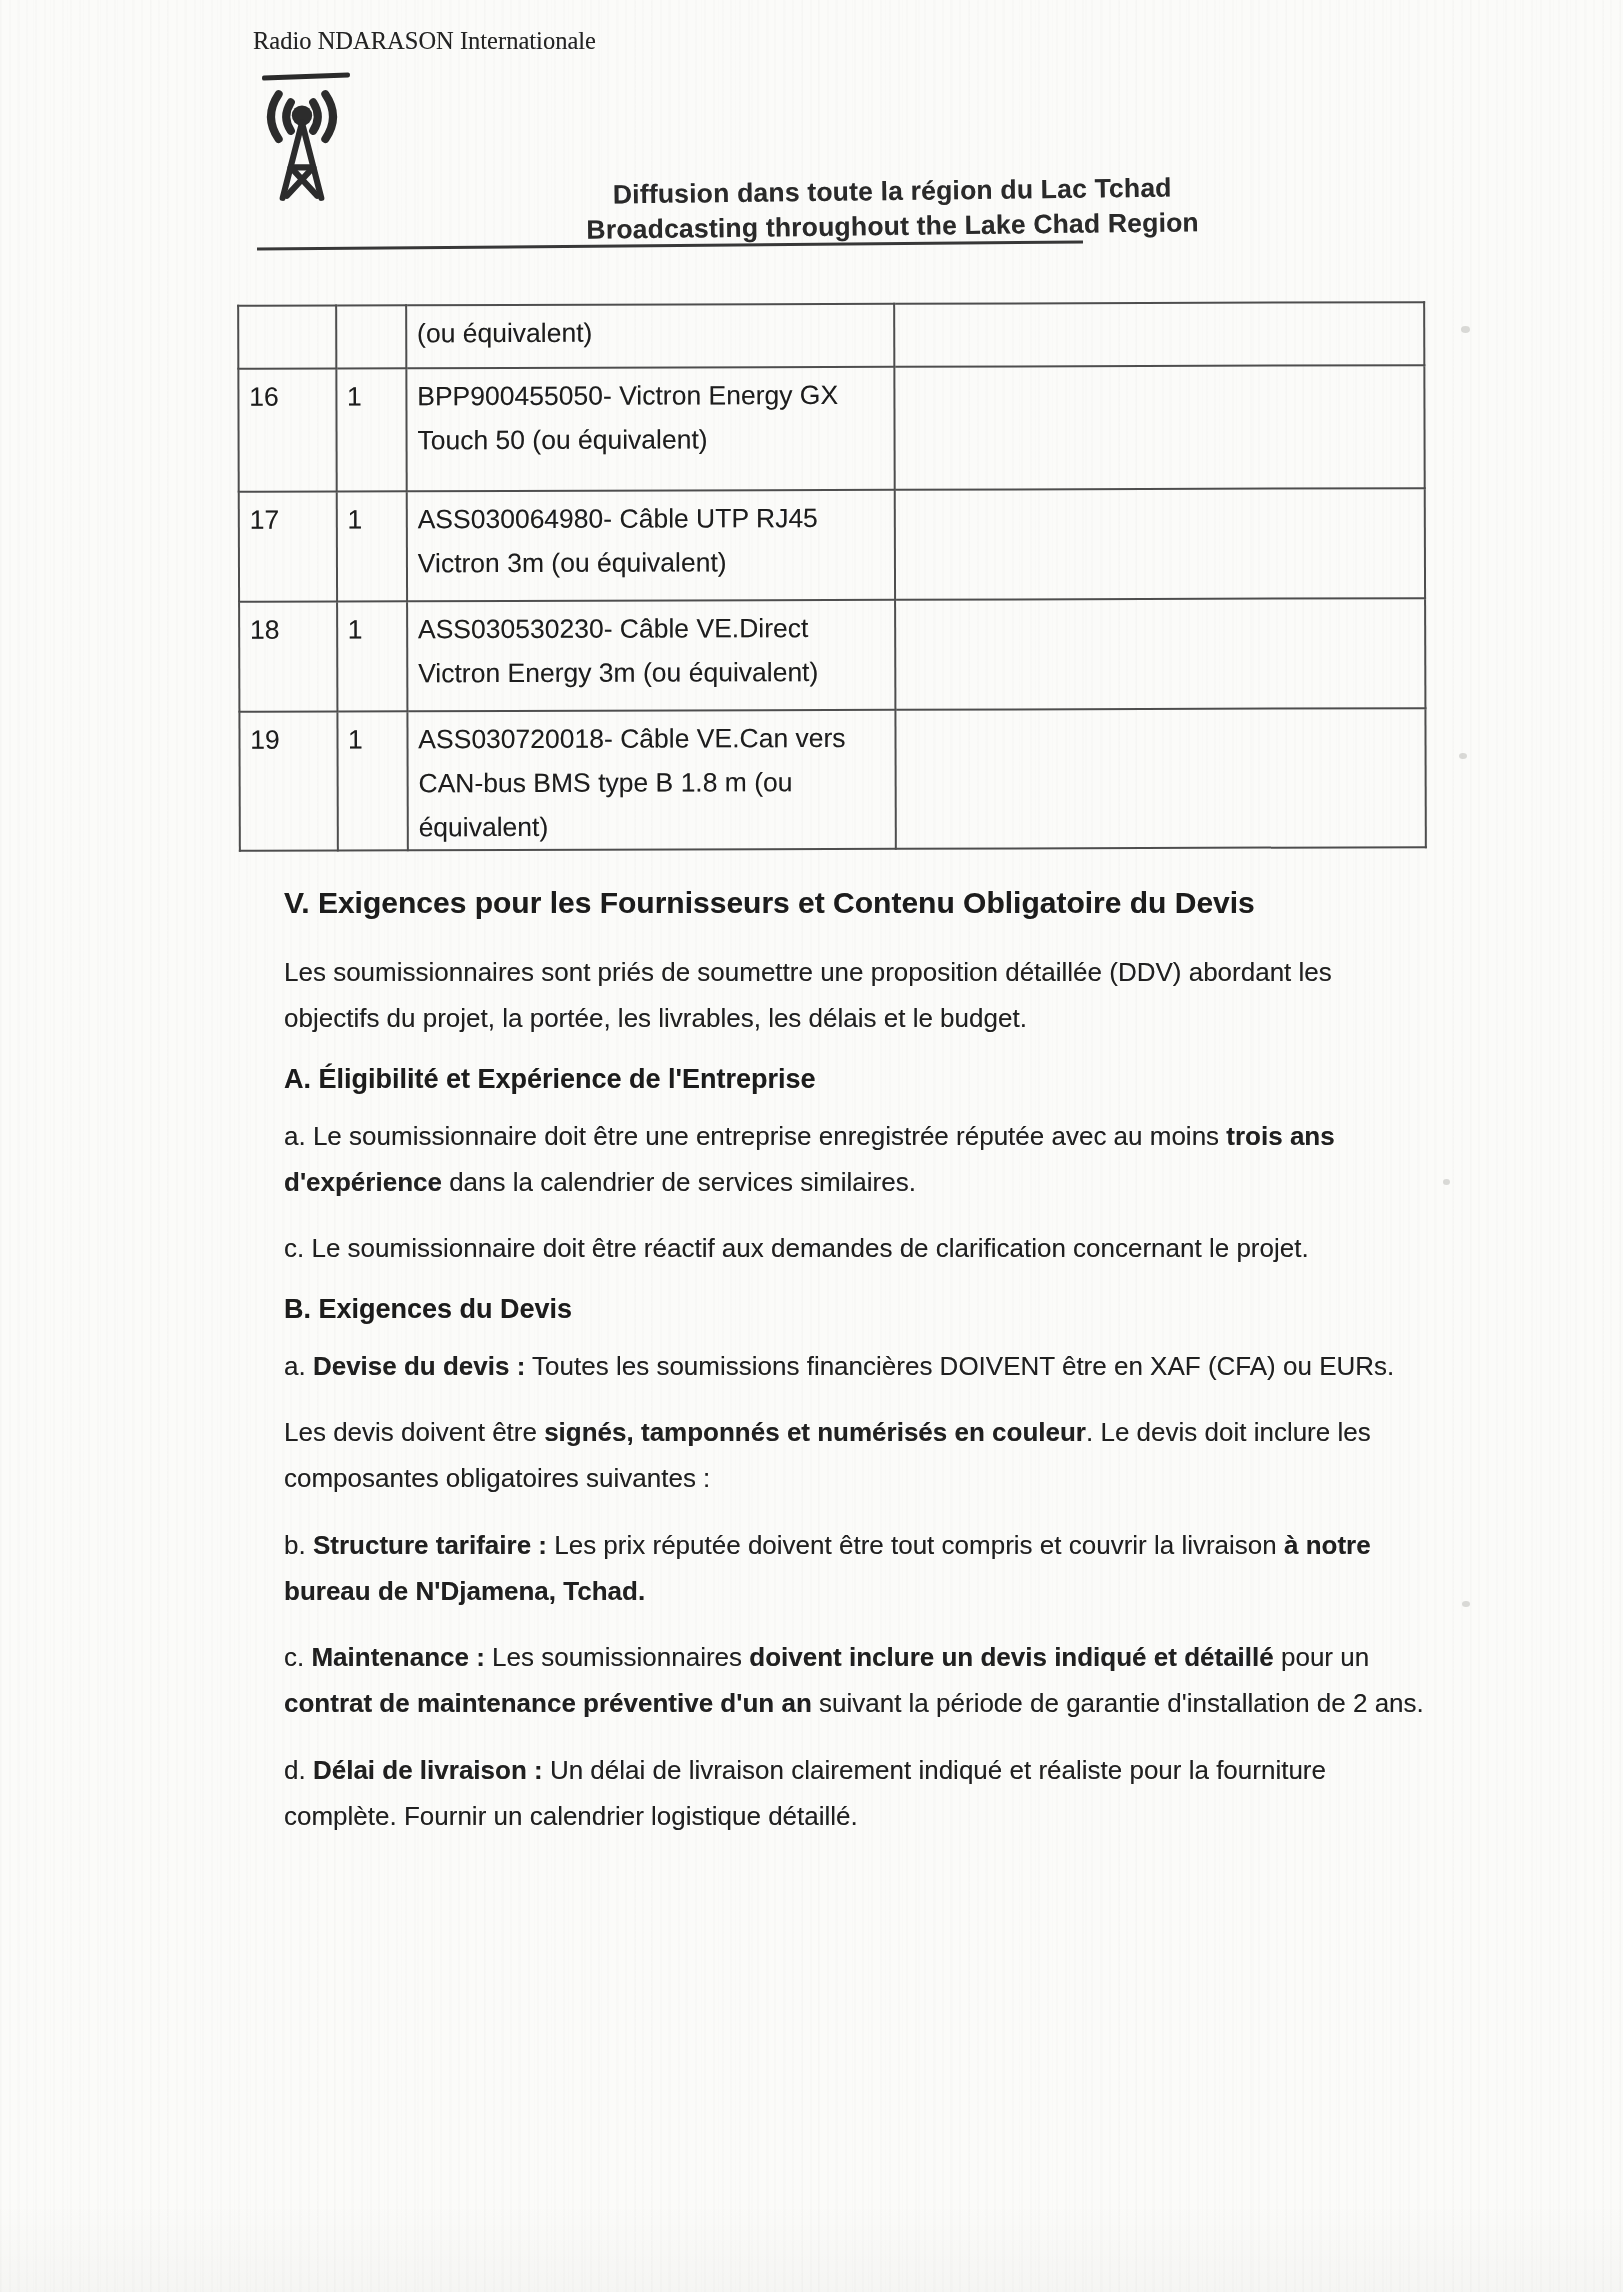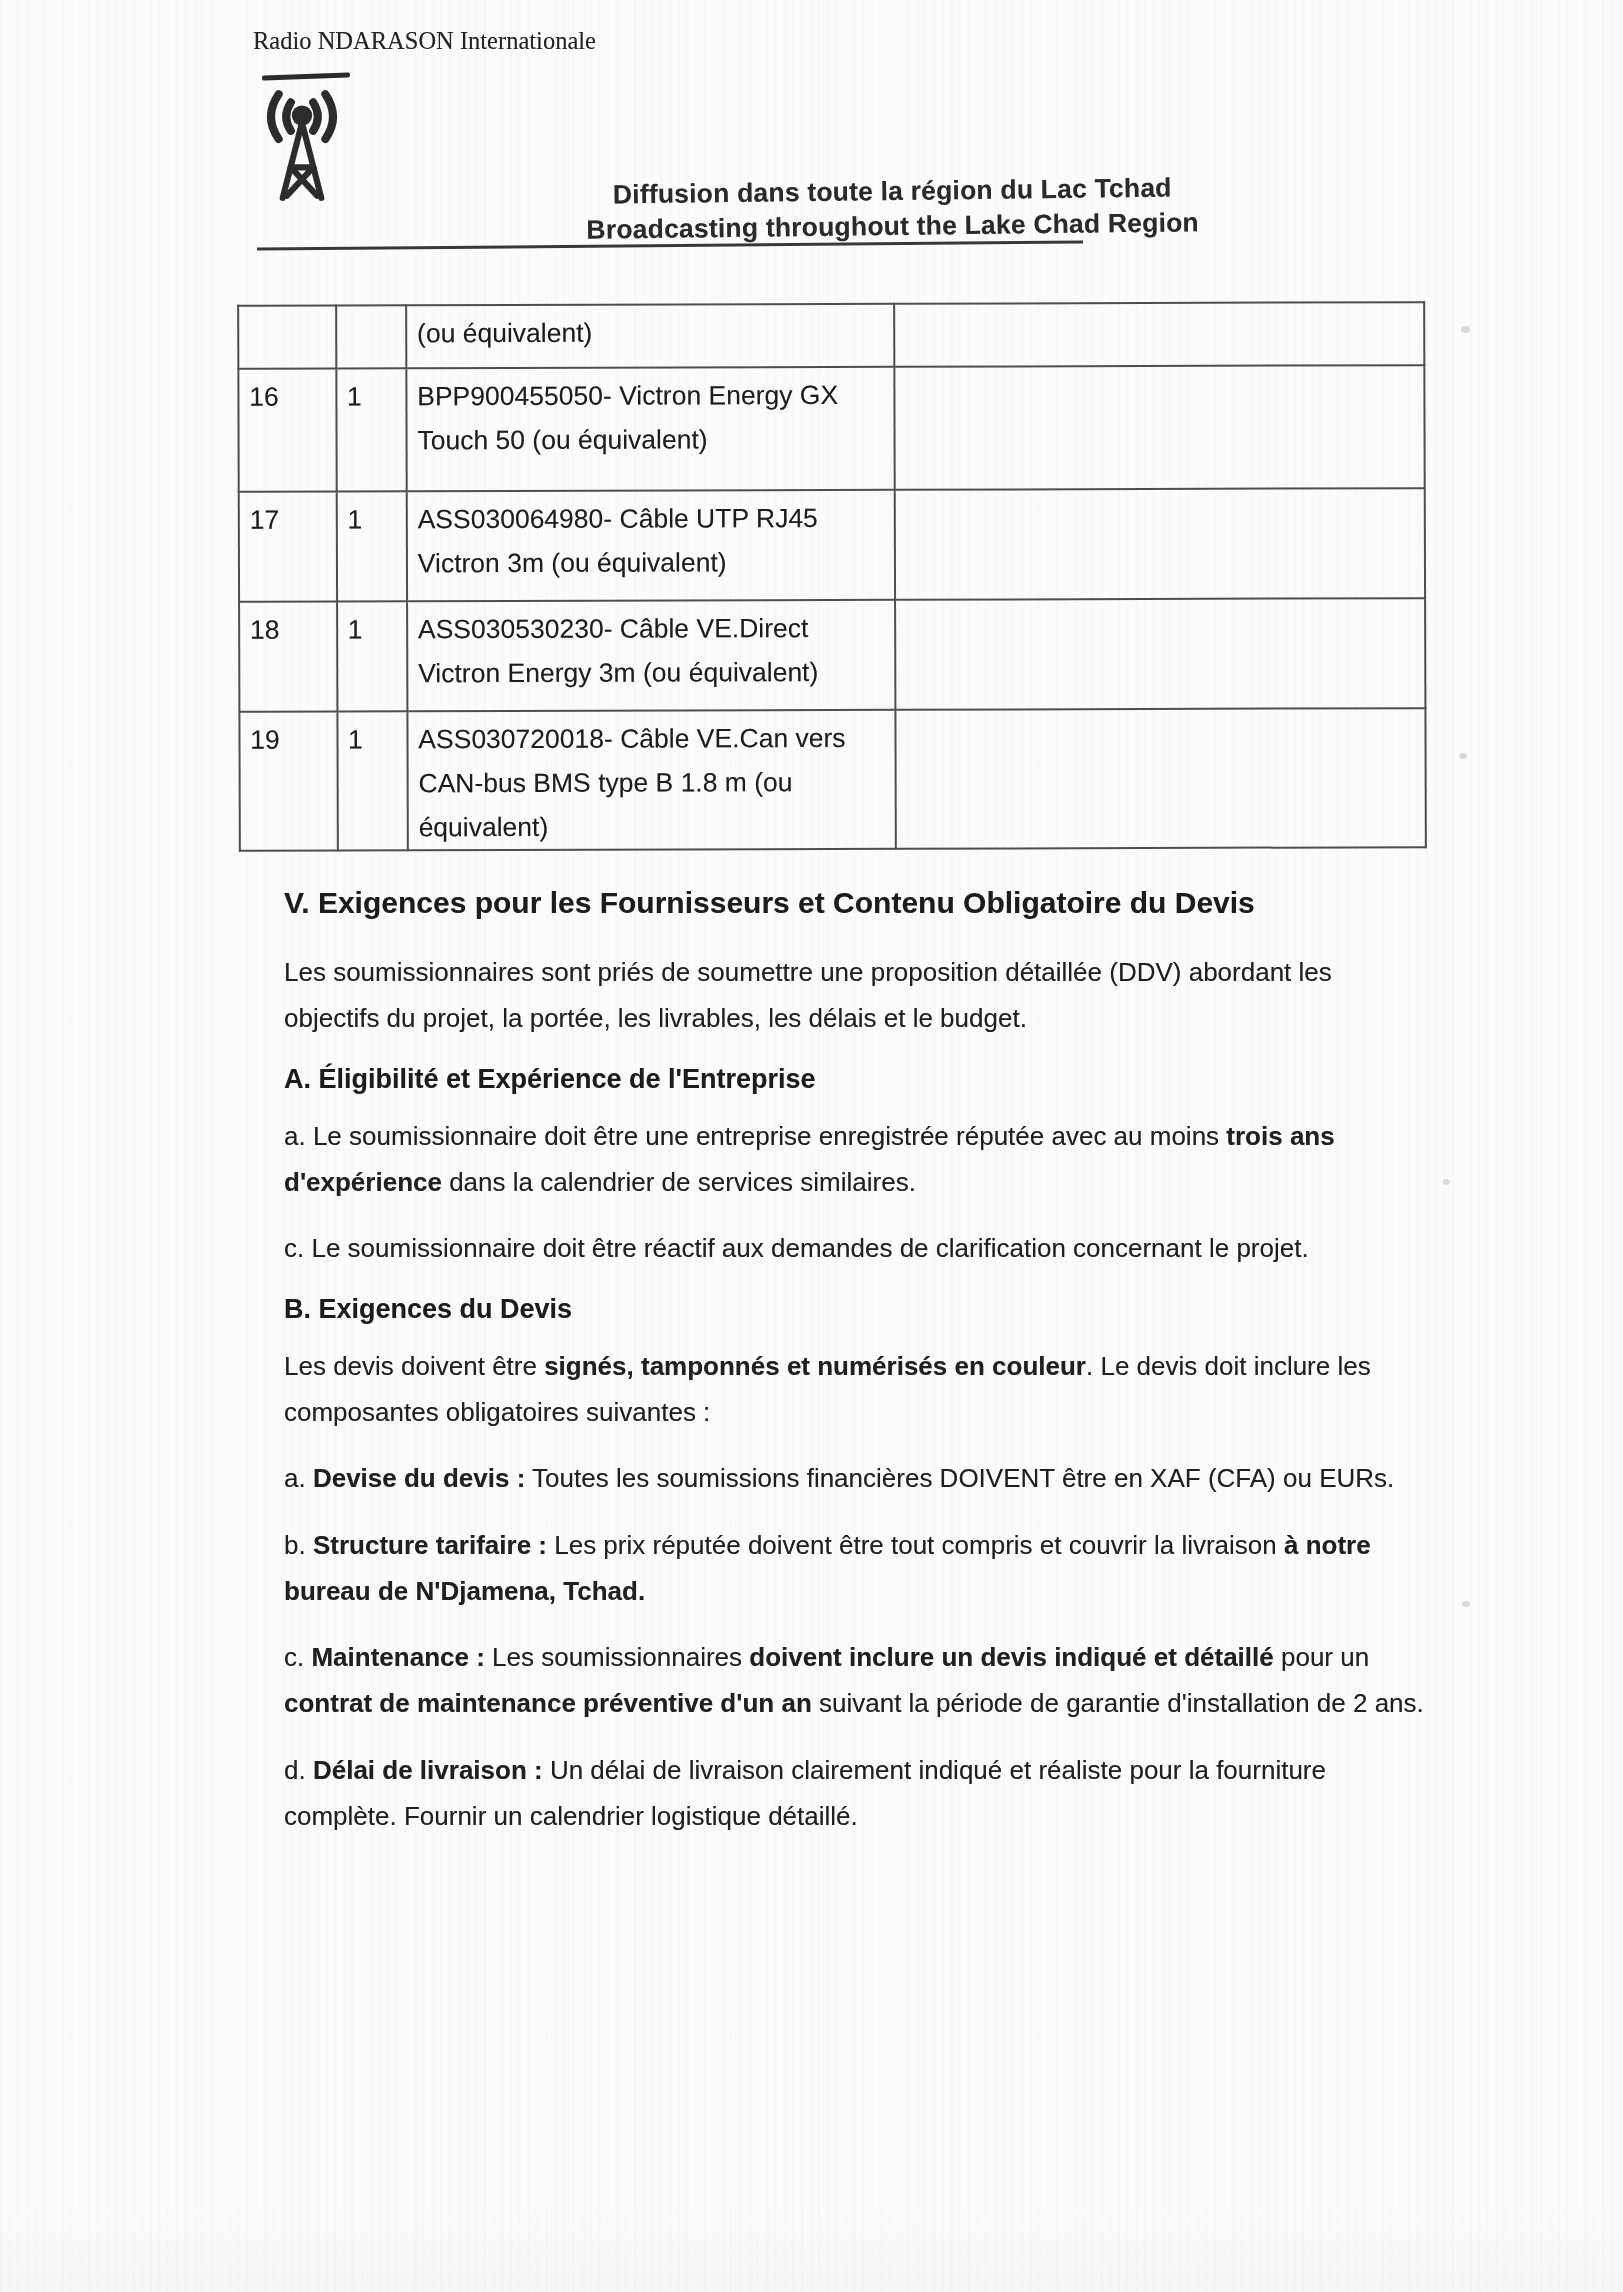--- a/index.html
+++ b/index.html
@@ -160,22 +160,22 @@
 
   <section class="reqs ink">
     <h2>V. Exigences pour les Fournisseurs et Contenu Obligatoire du Devis</h2>
     <p><span>Les soumissionnaires sont priés de soumettre une proposition détaillée (DDV) abordant les objectifs du projet, la portée, les livrables, les délais et le budget.</span></p>
 
     <h3>A. Éligibilité et Expérience de l'Entreprise</h3>
     <p><span>a. Le soumissionnaire doit être une entreprise enregistrée réputée avec au moins </span><span class="b">trois ans d'expérience</span><span> dans la calendrier de services similaires.</span></p>
     <p><span>c. Le soumissionnaire doit être réactif aux demandes de clarification concernant le projet.</span></p>
 
     <h3>B. Exigences du Devis</h3>
+    <p><span>a. </span><span class="b">Devise du devis :</span><span> Toutes les soumissions financières DOIVENT être en XAF (CFA) ou EURs.</span></p>
     <p><span>Les devis doivent être </span><span class="b">signés, tamponnés et numérisés en couleur</span><span>. Le devis doit inclure les composantes obligatoires suivantes :</span></p>
-    <p><span>a. </span><span class="b">Devise du devis :</span><span> Toutes les soumissions financières DOIVENT être en XAF (CFA) ou EURs.</span></p>
     <p><span>b. </span><span class="b">Structure tarifaire :</span><span> Les prix réputée doivent être tout compris et couvrir la livraison </span><span class="b">à notre bureau de N'Djamena, Tchad.</span></p>
     <p><span>c. </span><span class="b">Maintenance :</span><span> Les soumissionnaires </span><span class="b">doivent inclure un devis indiqué et détaillé</span><span> pour un </span><span class="b">contrat de maintenance préventive d'un an</span><span> suivant la période de garantie d'installation de 2 ans.</span></p>
     <p><span>d. </span><span class="b">Délai de livraison :</span><span> Un délai de livraison clairement indiqué et réaliste pour la fourniture complète. Fournir un calendrier logistique détaillé.</span></p>
   </section>
 
   <div class="speck" style="left:1461px;top:326px;width:8.8px;height:6.9px;"></div>
   <div class="speck" style="left:1459px;top:753px;width:7.8px;height:5.9px;"></div>
   <div class="speck" style="left:1443px;top:1179px;width:6.9px;height:5.9px;"></div>
   <div class="speck" style="left:1462px;top:1601px;width:7.8px;height:5.9px;"></div>
 </div>

